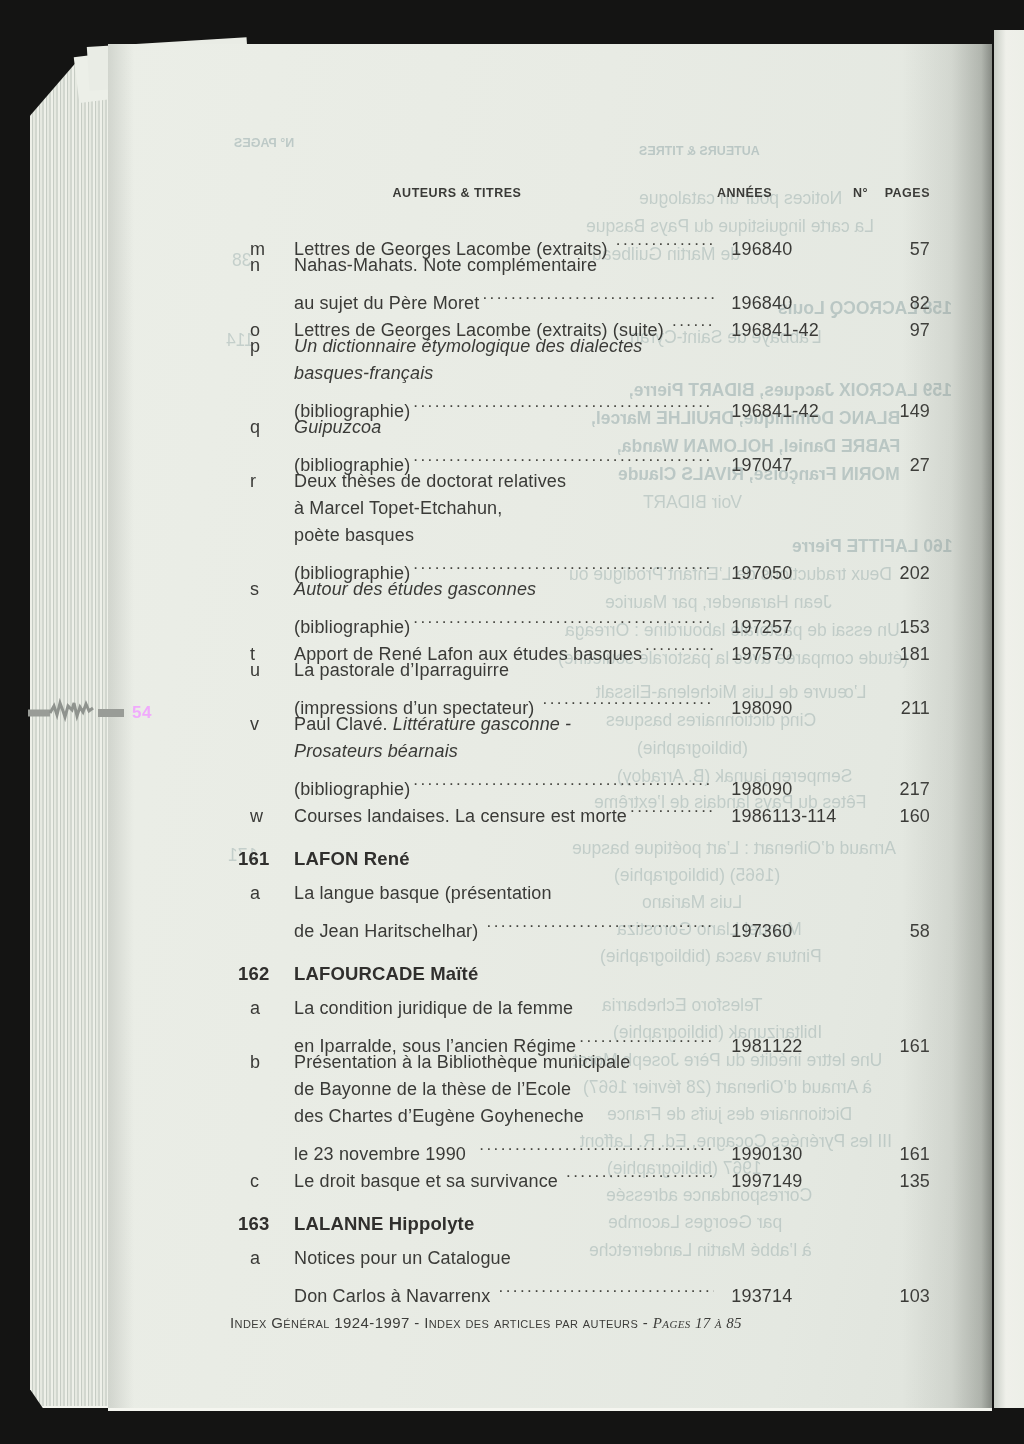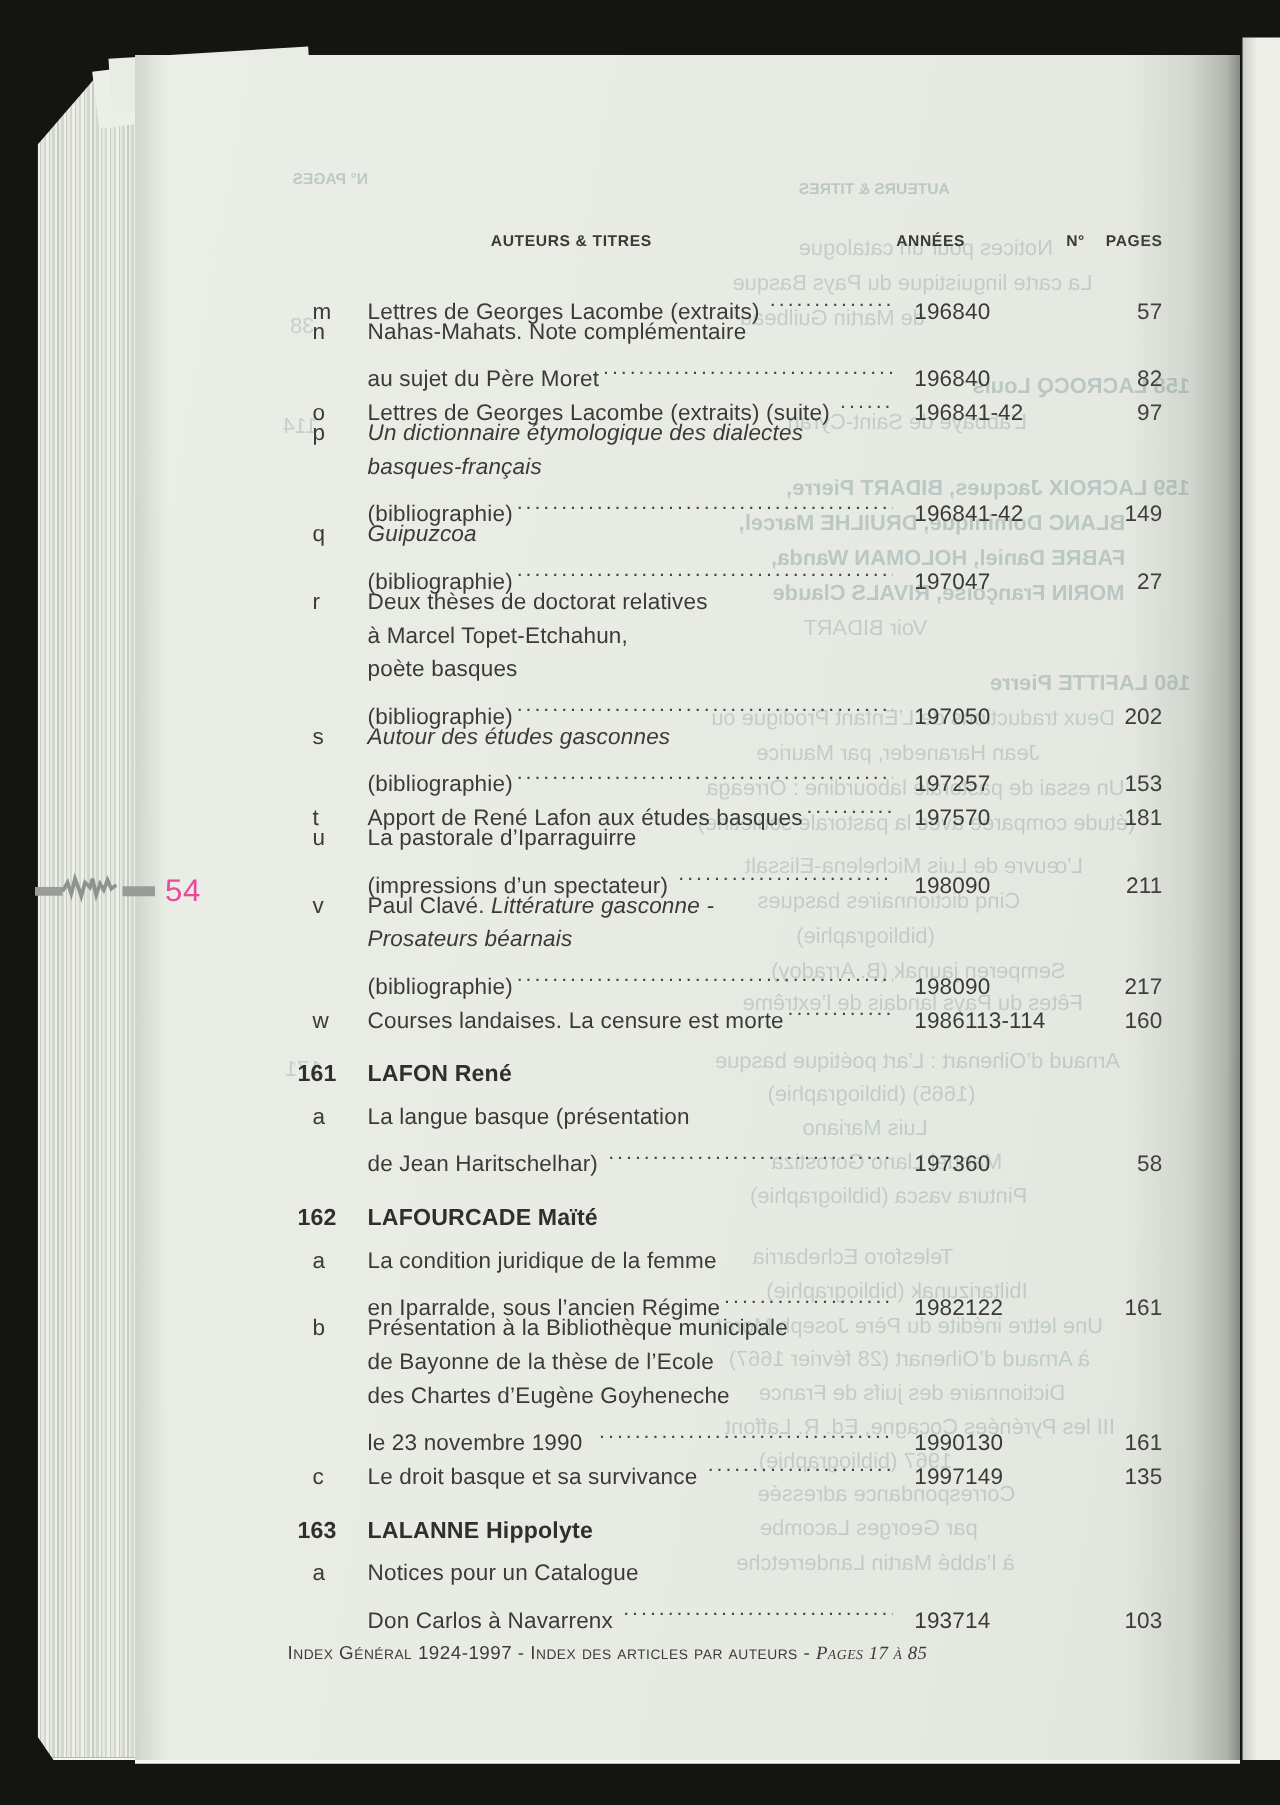--- a/index.html
+++ b/index.html
@@ -49,21 +49,21 @@
   .c-num{flex:0 0 96px;}
   .c-pages{flex:0 0 62px;text-align:right;}
   .sec{display:flex;align-items:baseline;height:29px;margin:26px 0 6px 0;
     font-weight:700;font-size:18.5px;color:#302f2d;}
   .sec-num{flex:0 0 56px;margin-left:130px;}
   .footer{position:absolute;top:1270px;left:122px;font-variant:small-caps;font-size:15px;
     letter-spacing:.4px;color:#3c3c39;white-space:nowrap;}
   .footer .fr{font-style:italic;font-family:Liberation Serif, serif;}
   
   .edge-marker{position:absolute;left:28px;top:698px;z-index:6;display:flex;align-items:center;}
-  .edge-marker .num{margin-left:8px;font-size:25px;color:#ec4899;letter-spacing:.5px;}
+  .edge-marker .num{margin-left:8px;font-size:17px;color:#f0abfc;letter-spacing:.5px;font-weight:bold;}
 </style>
 </head>
 <body>
 
 <div class="stage">
   <div class="page-stack"></div>
   <div class="corner-sheet-1"></div>
   <div class="corner-sheet-2"></div>
 
   <div class="page-main">
@@ -273,21 +273,21 @@
           <span class="sec-name">LAFOURCADE Maïté</span>
         </div>
         <div class="line">
           <span class="c-label">a</span>
           <span class="c-title"><span>La condition juridique de la femme</span></span>
         </div>
         <div class="line">
           <span class="c-label"></span>
           <span class="c-title"><span>en Iparralde, sous l’ancien Régime</span></span>
           <span class="fill"></span>
-          <span class="c-year">1982</span>
+          <span class="c-year">1981</span>
           <span class="c-num">122</span>
           <span class="c-pages">161</span>
         </div>
         <div class="line">
           <span class="c-label">b</span>
           <span class="c-title"><span>Présentation à la Bibliothèque municipale</span></span>
         </div>
         <div class="line">
           <span class="c-label"></span>
           <span class="c-title"><span>de Bayonne de la thèse de l’Ecole</span></span>

